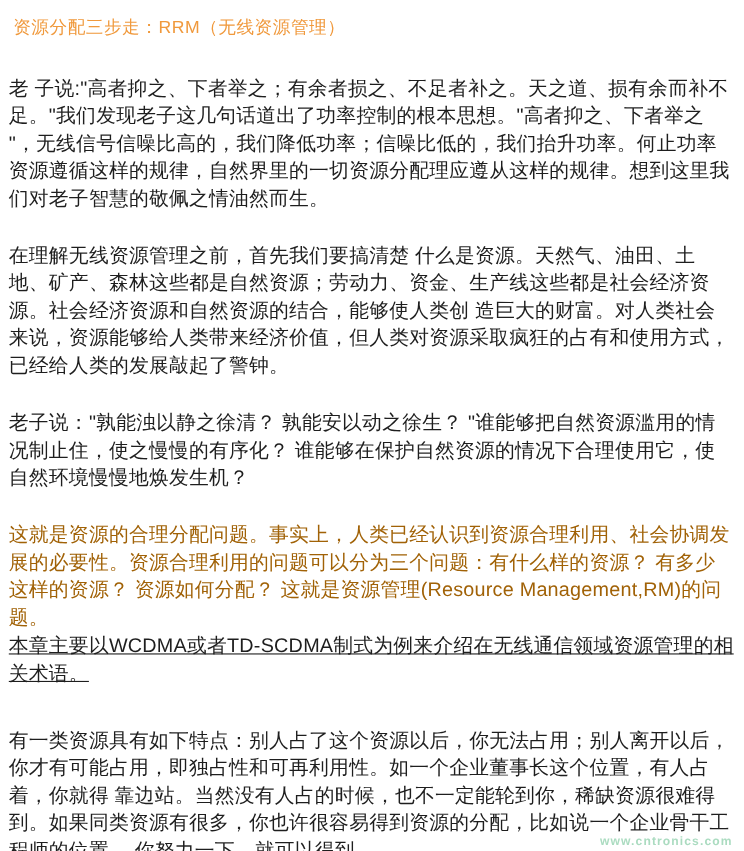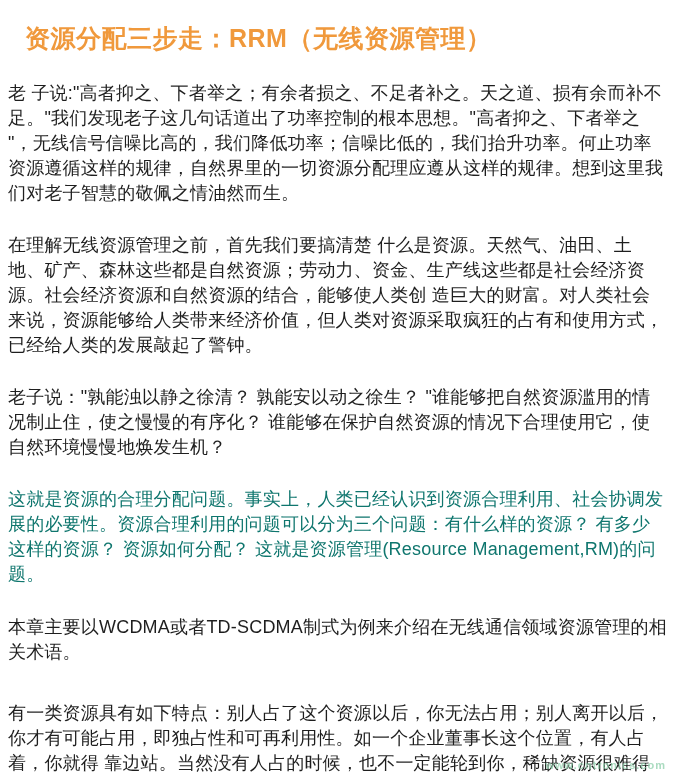--- a/index.html
+++ b/index.html
@@ -11,54 +11,54 @@
   .page {
     position: relative;
     width: 676px;
     height: 774px;
     box-sizing: border-box;
     padding: 8px 9px 0 8px;
     overflow: hidden;
     background: #ffffff;
   }
   .title {
-    margin: 17px;
+    margin: 4px;
     padding-top: 2px;
-    font-size: 25px;
+    font-size: 16px;
     line-height: 23px;
-    font-weight: bold;
+    font-weight: normal;
     letter-spacing: 0.5px;
   }
   .para {
     margin: 27px 0 0 0;
     font-size: 18px;
     line-height: 25px;
     letter-spacing: 0.2px;
     text-align: left;
     word-break: break-all;
   }
   .para.first { margin-top: 31px; }
-  .para.tight { margin-top: 28px; }
+  .para.tight { margin-top: 1px; text-decoration: underline; }
   .para.loose { margin-top: 36px; }
   .watermark {
     position: absolute;
     right: 10px;
     bottom: 3px;
     font-size: 11px;
     font-weight: bold;
     letter-spacing: 1px;
     opacity: 0.75;
     pointer-events: none;
   }
 </style>
 </head>
 <body style="background: rgb(255, 255, 255);">
 
 <div class="page">
   <h1 class="title" style="color: rgb(240, 153, 60);">资源分配三步走：RRM（无线资源管理）</h1>
   <p class="para first" style="color: rgb(30, 30, 30);">老 子说:"高者抑之、下者举之；有余者损之、不足者补之。天之道、损有余而补不足。"我们发现老子这几句话道出了功率控制的根本思想。"高者抑之、下者举之 "，无线信号信噪比高的，我们降低功率；信噪比低的，我们抬升功率。何止功率资源遵循这样的规律，自然界里的一切资源分配理应遵从这样的规律。想到这里我 们对老子智慧的敬佩之情油然而生。</p>
   <p class="para" style="color: rgb(30, 30, 30);">在理解无线资源管理之前，首先我们要搞清楚 什么是资源。天然气、油田、土地、矿产、森林这些都是自然资源；劳动力、资金、生产线这些都是社会经济资源。社会经济资源和自然资源的结合，能够使人类创 造巨大的财富。对人类社会来说，资源能够给人类带来经济价值，但人类对资源采取疯狂的占有和使用方式，已经给人类的发展敲起了警钟。</p>
   <p class="para" style="color: rgb(30, 30, 30);">老子说："孰能浊以静之徐清？ 孰能安以动之徐生？ "谁能够把自然资源滥用的情况制止住，使之慢慢的有序化？ 谁能够在保护自然资源的情况下合理使用它，使自然环境慢慢地焕发生机？</p>
-  <p class="para" style="color: #0f766e;">这就是资源的合理分配问题。事实上，人类已经认识到资源合理利用、社会协调发展的必要性。资源合理利用的问题可以分为三个问题：有什么样的资源？ 有多少这样的资源？ 资源如何分配？ 这就是资源管理(Resource Management,RM)的问题。</p>
+  <p class="para" style="color: #a16207;">这就是资源的合理分配问题。事实上，人类已经认识到资源合理利用、社会协调发展的必要性。资源合理利用的问题可以分为三个问题：有什么样的资源？ 有多少这样的资源？ 资源如何分配？ 这就是资源管理(Resource Management,RM)的问题。</p>
   <p class="para tight" style="color: rgb(30, 30, 30);">本章主要以WCDMA或者TD-SCDMA制式为例来介绍在无线通信领域资源管理的相关术语。</p>
   <p class="para loose" style="color: rgb(30, 30, 30);">有一类资源具有如下特点：别人占了这个资源以后，你无法占用；别人离开以后，你才有可能占用，即独占性和可再利用性。如一个企业董事长这个位置，有人占着，你就得 靠边站。当然没有人占的时候，也不一定能轮到你，稀缺资源很难得到。如果同类资源有很多，你也许很容易得到资源的分配，比如说一个企业骨干工程师的位置， 你努力一下，就可以得到。</p>
   <div class="watermark" style="color: rgb(143, 208, 172);">www.cntronics.com</div>
 </div>
 
 </body></html>

